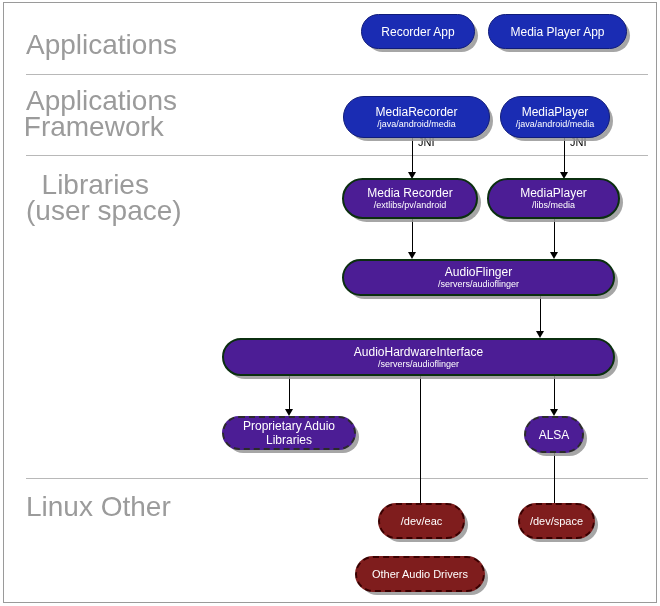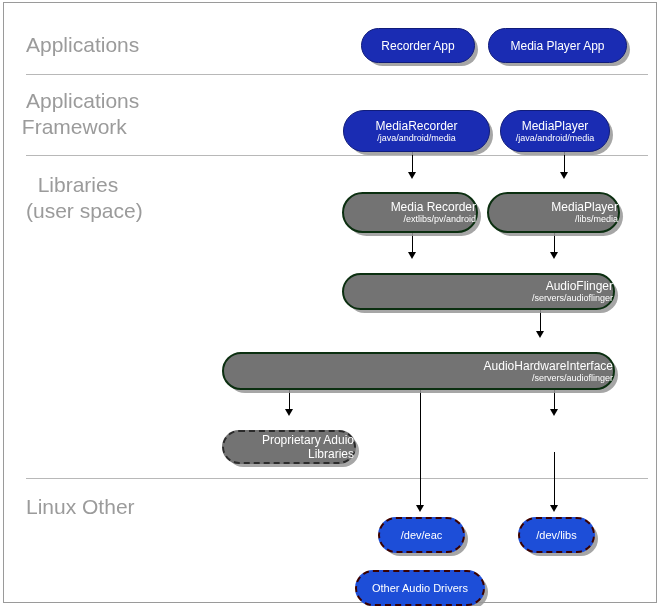--- a/index.html
+++ b/index.html
@@ -22,21 +22,21 @@
     width: 654px;
     height: 601px;
     border: 1px solid #9a9a9a;
     box-sizing: border-box;
     background: #ffffff;
   }
   
   .layer-label {
     position: absolute;
     color: #9b9b9b;
-    font-size: 21px;
+    font-size: 28px;
     line-height: 26px;
     white-space: pre;
     letter-spacing: 0px;
   }
   
   .divider {
     position: absolute;
     left: 26px;
     width: 622px;
     height: 1px;
@@ -69,46 +69,44 @@
     position: absolute;
     box-sizing: border-box;
     display: flex;
     flex-direction: column;
     align-items: center;
     justify-content: center;
     text-align: center;
     color: #ffffff;
     border-radius: 999px;
     box-shadow: 4px 4px 0 -1px rgba(150,150,150,0.85);
-    margin-top: 14px;
   }
   .node .n-title {
     font-size: 12px;
     line-height: 14px;
     white-space: nowrap;
   }
   .node .n-sub {
     font-size: 9px;
     line-height: 11px;
     white-space: nowrap;
   }
   .node.blue {
     background: #1a2cb3;
     border: 1px solid #101c7a;
   }
   .node.green {
-    background: #737373;
+    background: #4c1d95;
     border: 2px solid #0b2f10;
-    align-items: flex-end;
   }
   .node.green.dashed {
     border: 2px dashed #2b2b2b;
   }
   .node.red {
-    background: #1d4ed8;
+    background: #7f1d1d;
     border: 2px dashed #3a0000;
   }
   .node.red .n-title { font-size: 11px; }
 </style>
 </head>
 <body>
 
 <div id="diagram-root">
   <div class="outer-frame"></div>
 
@@ -191,26 +189,29 @@
   <div class="node green" style="left:222px; top:338px; width:393px; height:38px;">
     <span class="n-title">AudioHardwareInterface</span>
     <span class="n-sub">/servers/audioflinger</span>
   </div>
 
   <div class="node green dashed" style="left:222px; top:416px; width:134px; height:34px;">
     <span class="n-title">Proprietary Aduio</span>
     <span class="n-title">Libraries</span>
   </div>
 
+  <div class="node green dashed" style="left:524px; top:416px; width:60px; height:37px;">
+    <span class="n-title">ALSA</span>
+  </div>
 
   <div class="node red" style="left:378px; top:503px; width:87px; height:36px;">
     <span class="n-title">/dev/eac</span>
   </div>
 
   <div class="node red" style="left:518px; top:503px; width:77px; height:36px;">
-    <span class="n-title">/dev/libs</span>
+    <span class="n-title">/dev/space</span>
   </div>
 
   <div class="node red" style="left:355px; top:556px; width:130px; height:36px;">
     <span class="n-title">Other Audio Drivers</span>
   </div>
 
 </div>
 
 </body></html>

